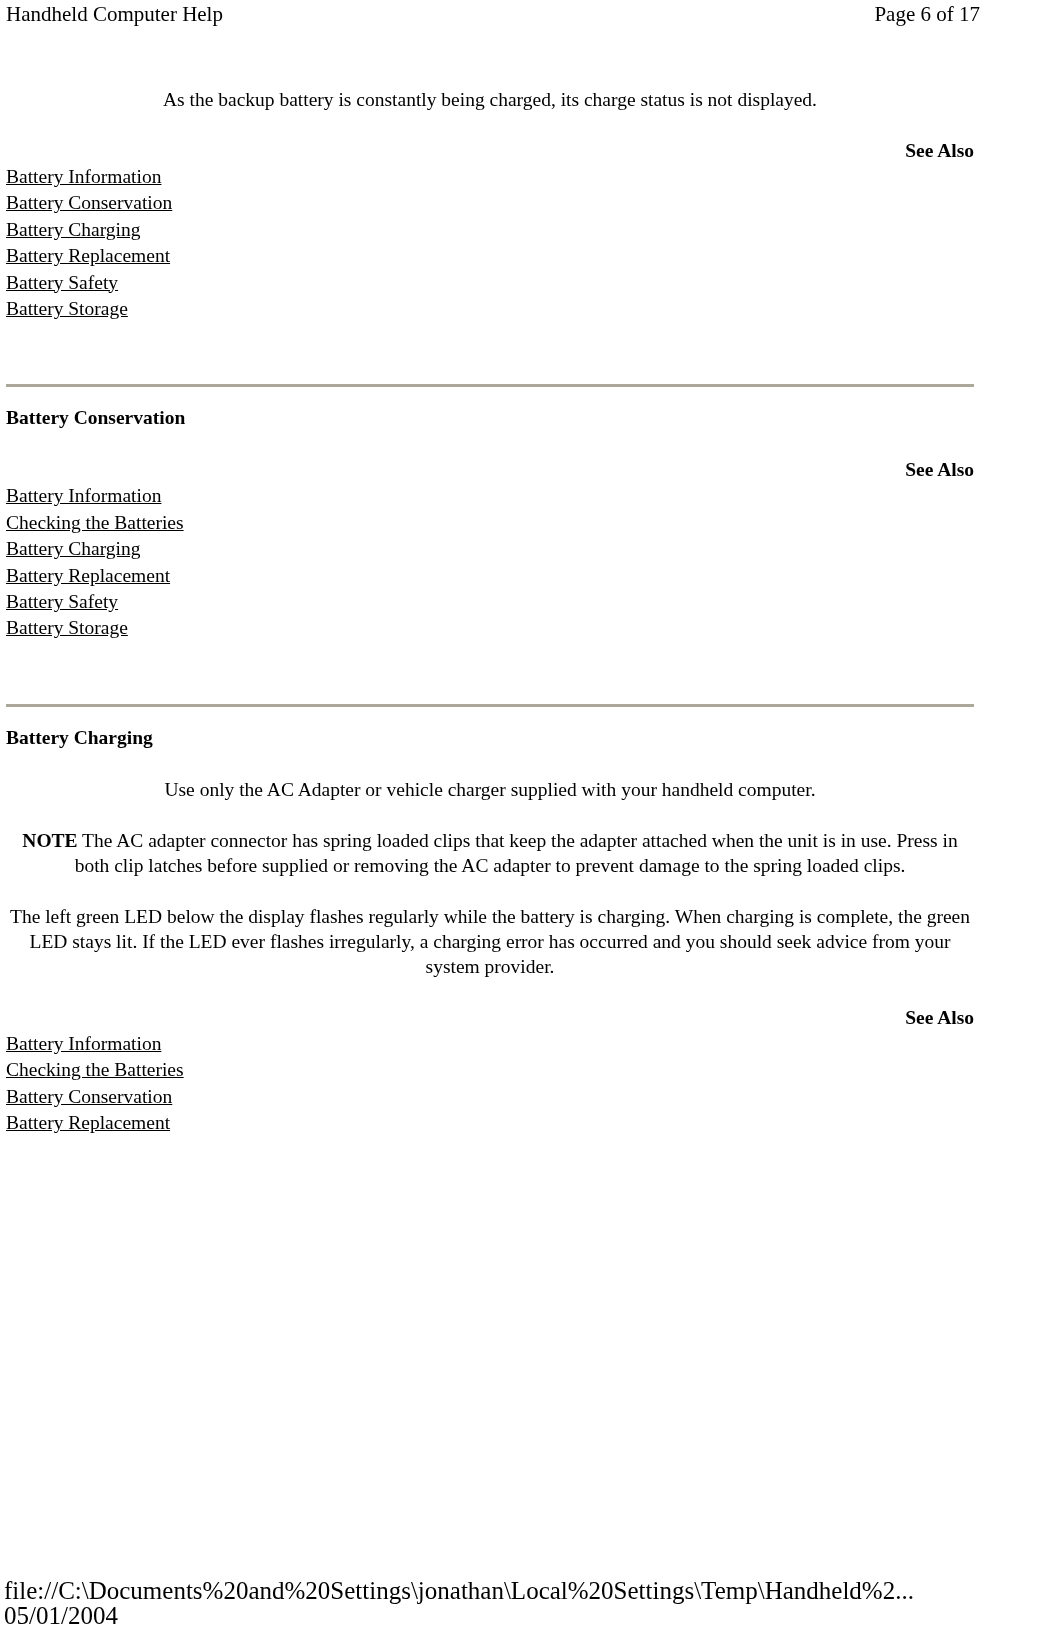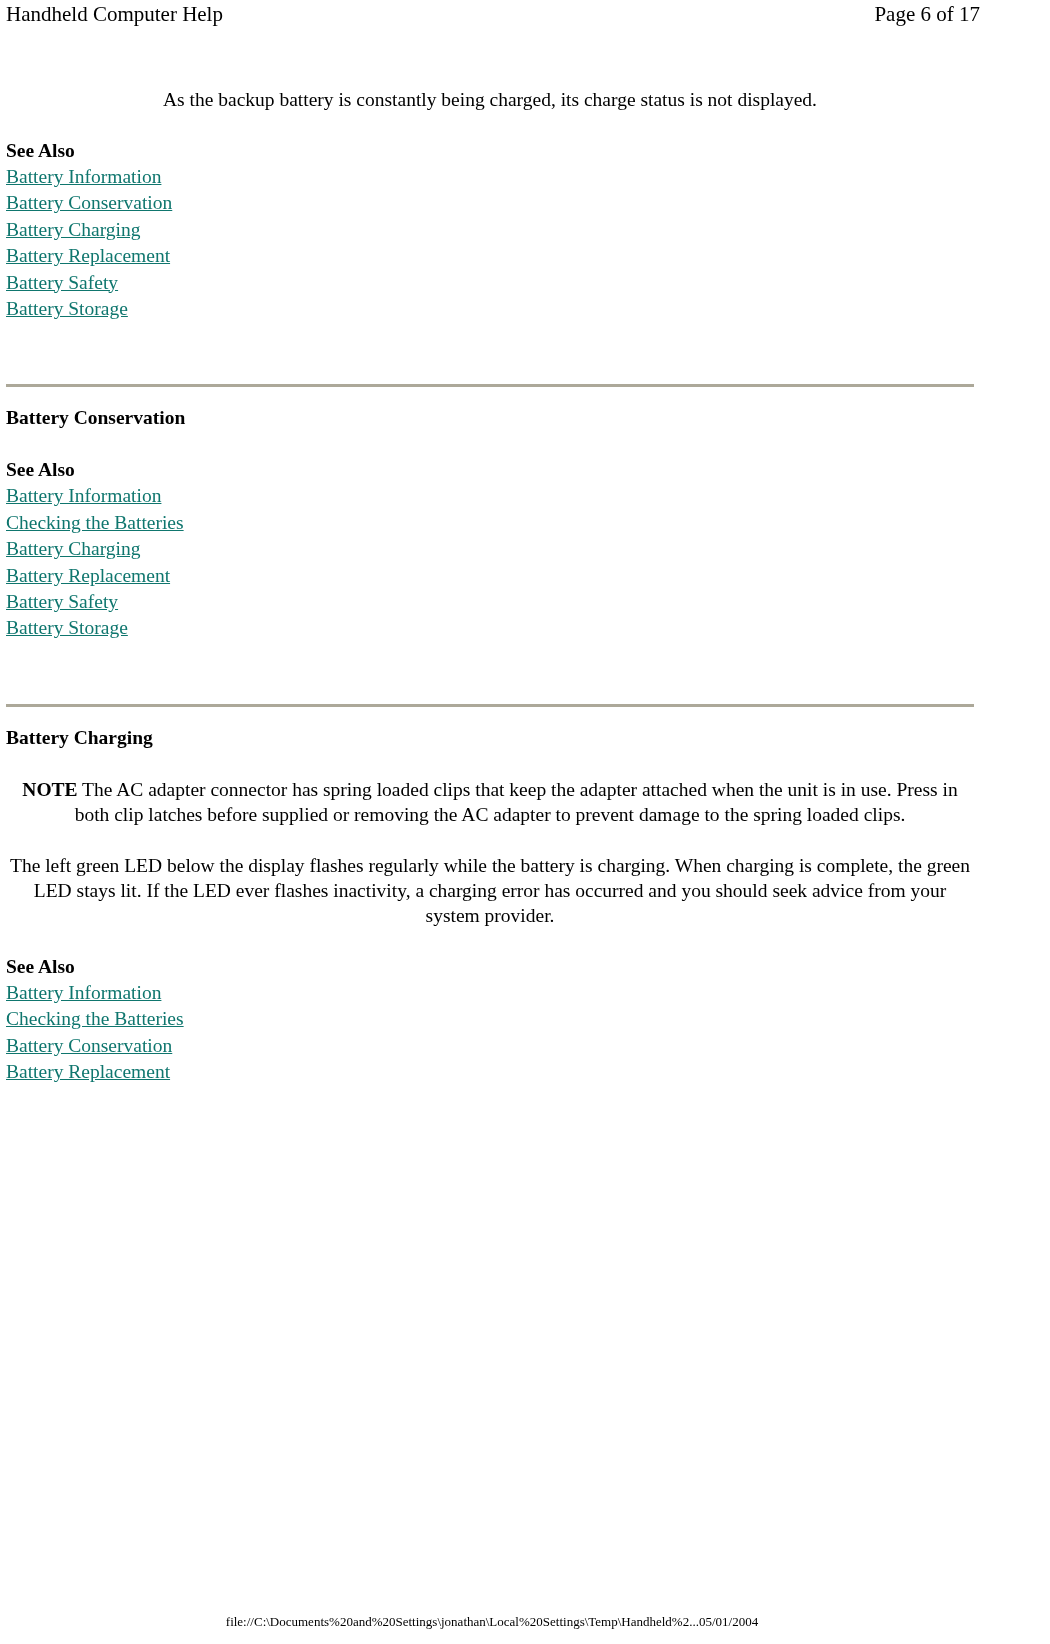--- a/index.html
+++ b/index.html
@@ -49,34 +49,35 @@
     line-height: 25px;
     margin: 0 0 26px 0;
     text-align: center;
   }
 
   .seealso-heading {
     font-size: 19.5px;
     font-weight: bold;
     line-height: 26px;
     margin: 0;
+    text-align: right;
   }
   ul.seealso-list {
     list-style: none;
     margin: 0;
     padding: 0;
   }
   ul.seealso-list li {
     font-size: 19.5px;
     line-height: 26.4px;
     margin: 0;
     padding: 0;
   }
   a.xref {
-    color: #0f766e;
+    color: #000000;
     text-decoration: underline;
     font-size: 19.5px;
   }
 
   .section-rule {
     border: 0;
     height: 3px;
     background: #aca899;
     margin: 0;
     width: 100%;
@@ -96,26 +97,27 @@
   .gap-m  { height: 26px; }
   .gap-xl { height: 62px; }
 
   
   .page-footer {
     position: absolute;
     left: 0;
     right: 0;
     bottom: 16px;
     display: flex;
-    justify-content: center;
+    justify-content: flex-end;
     align-items: baseline;
-    font-size: 13px;
+    font-size: 25px;
     line-height: 1;
     padding-left: 4px;
     padding-right: 6px;
+    flex-direction: column;
   }
   .page-footer .ft-left { white-space: nowrap; }
   .page-footer .ft-right { white-space: nowrap; }
 </style>
 </head>
 <body>
 
 <div class="page">
 
   <div class="running-head">
@@ -172,26 +174,27 @@
       <hr class="section-rule">
     </div>
 
     <div class="gap-s"></div>
 
     <section>
       <h2 class="section-title">Battery Charging</h2>
 
       <div class="gap-m"></div>
 
+      <p class="para">Use only the AC Adapter or vehicle charger supplied with your handheld computer.</p>
 
 
       <p class="para"><span class="note-label">NOTE</span><span>  The AC adapter connector has spring loaded clips that keep the adapter attached when the unit is in use. Press in both clip latches before supplied or removing the AC adapter to prevent damage to the spring loaded clips.</span></p>
 
 
-      <p class="para">The left green LED below the display flashes regularly while the battery is charging. When charging is complete, the green LED stays lit. If the LED ever flashes inactivity, a charging error has occurred and you should seek advice from your system provider.</p>
+      <p class="para">The left green LED below the display flashes regularly while the battery is charging. When charging is complete, the green LED stays lit. If the LED ever flashes irregularly, a charging error has occurred and you should seek advice from your system provider.</p>
 
       <div class="seealso-heading">See Also</div>
 
       <ul class="seealso-list">
         <li><a class="xref" href="#">Battery Information</a></li>
         <li><a class="xref" href="#">Checking the Batteries</a></li>
         <li><a class="xref" href="#">Battery Conservation</a></li>
         <li><a class="xref" href="#">Battery Replacement</a></li>
       </ul>
     </section>

